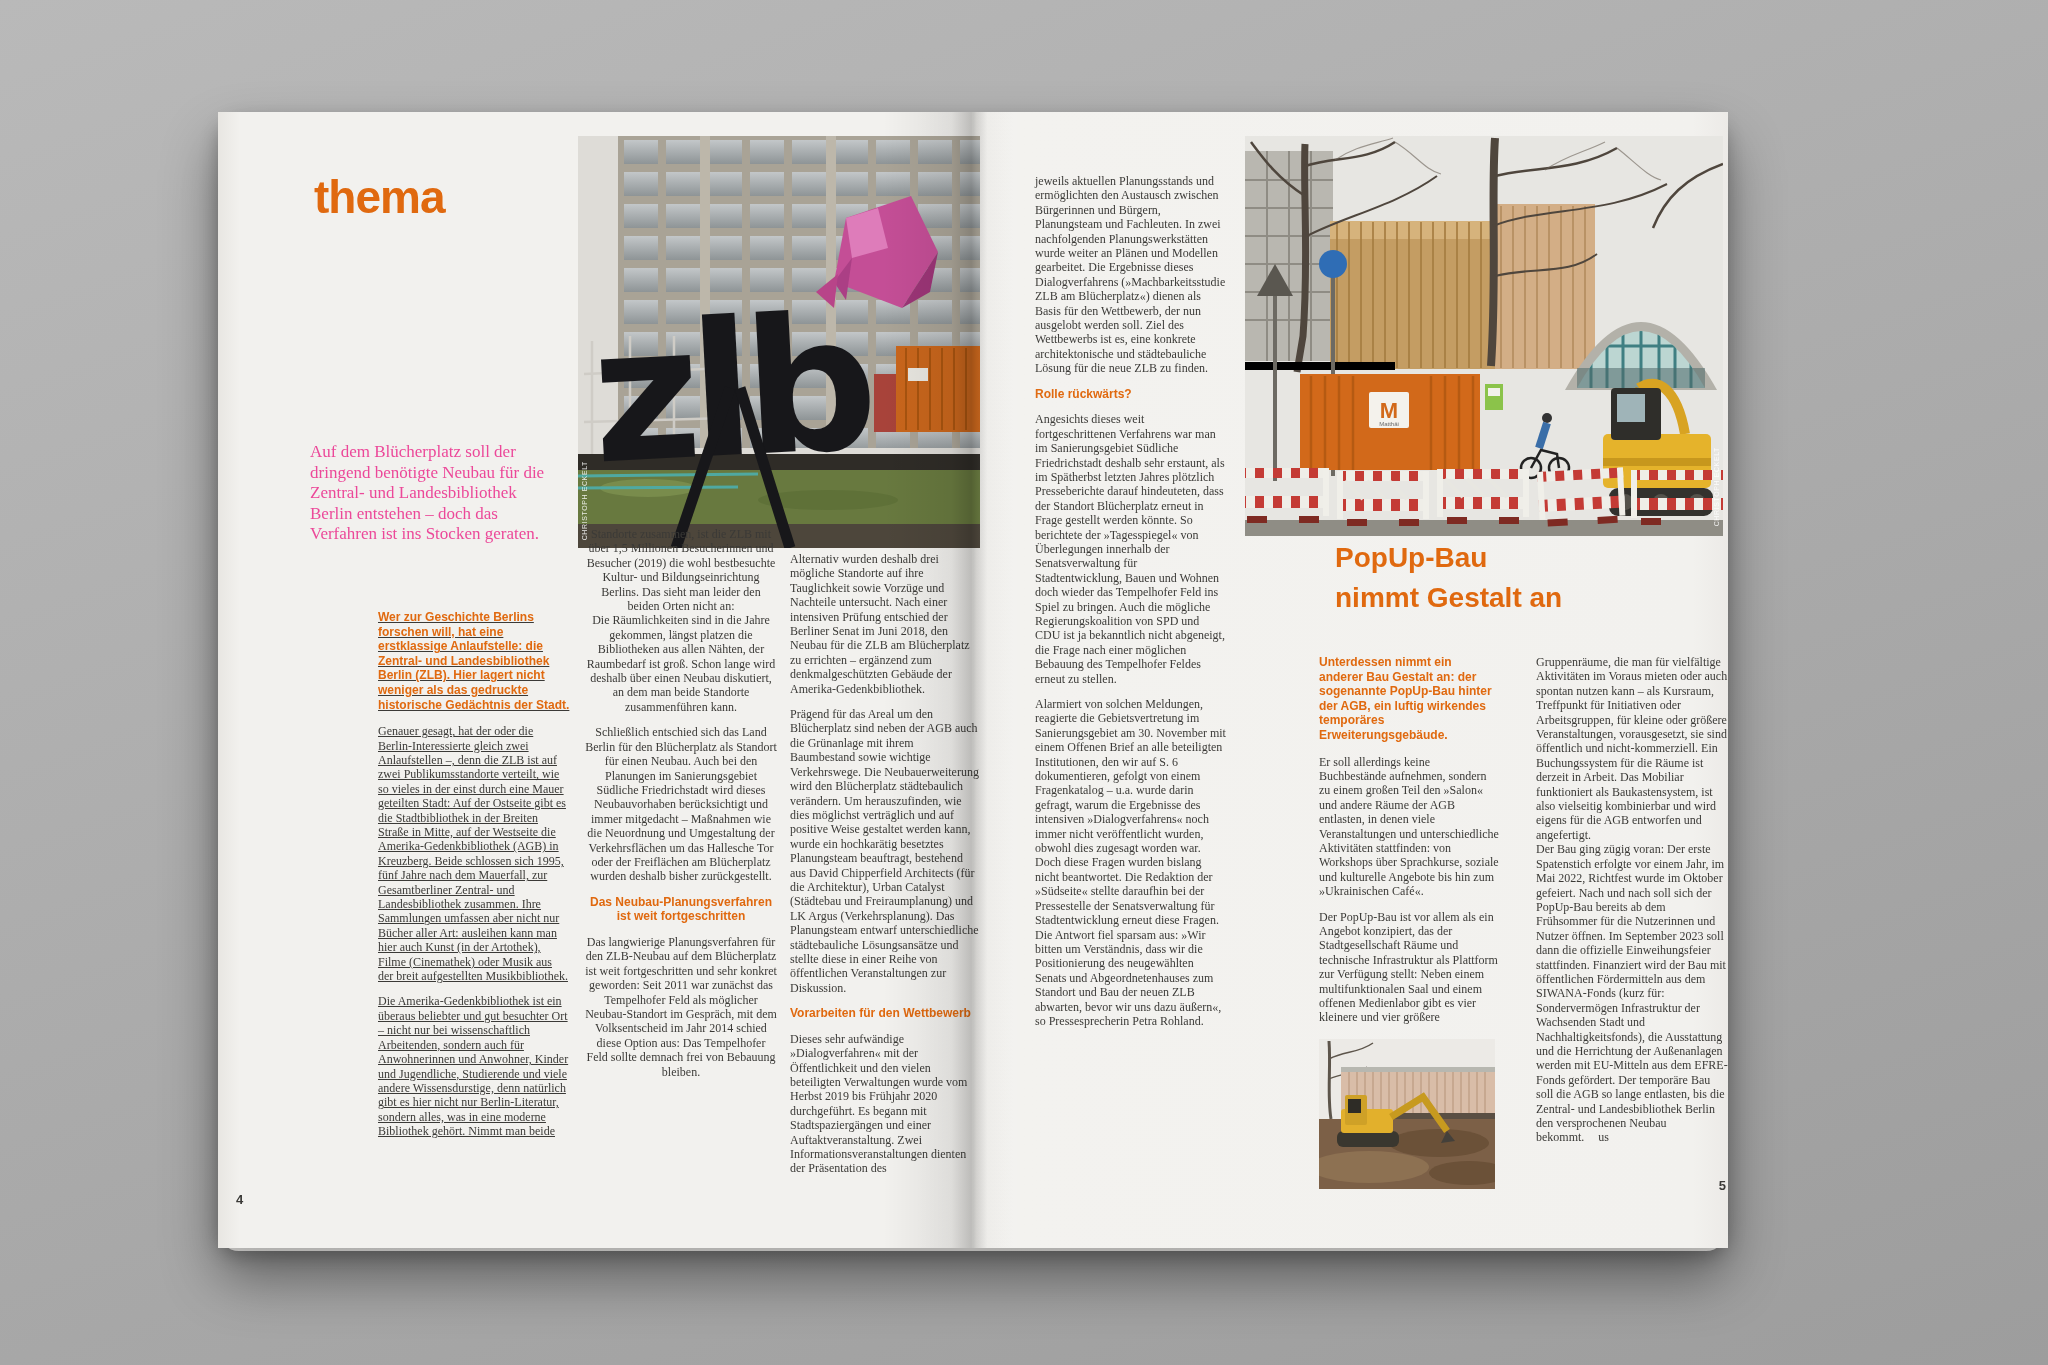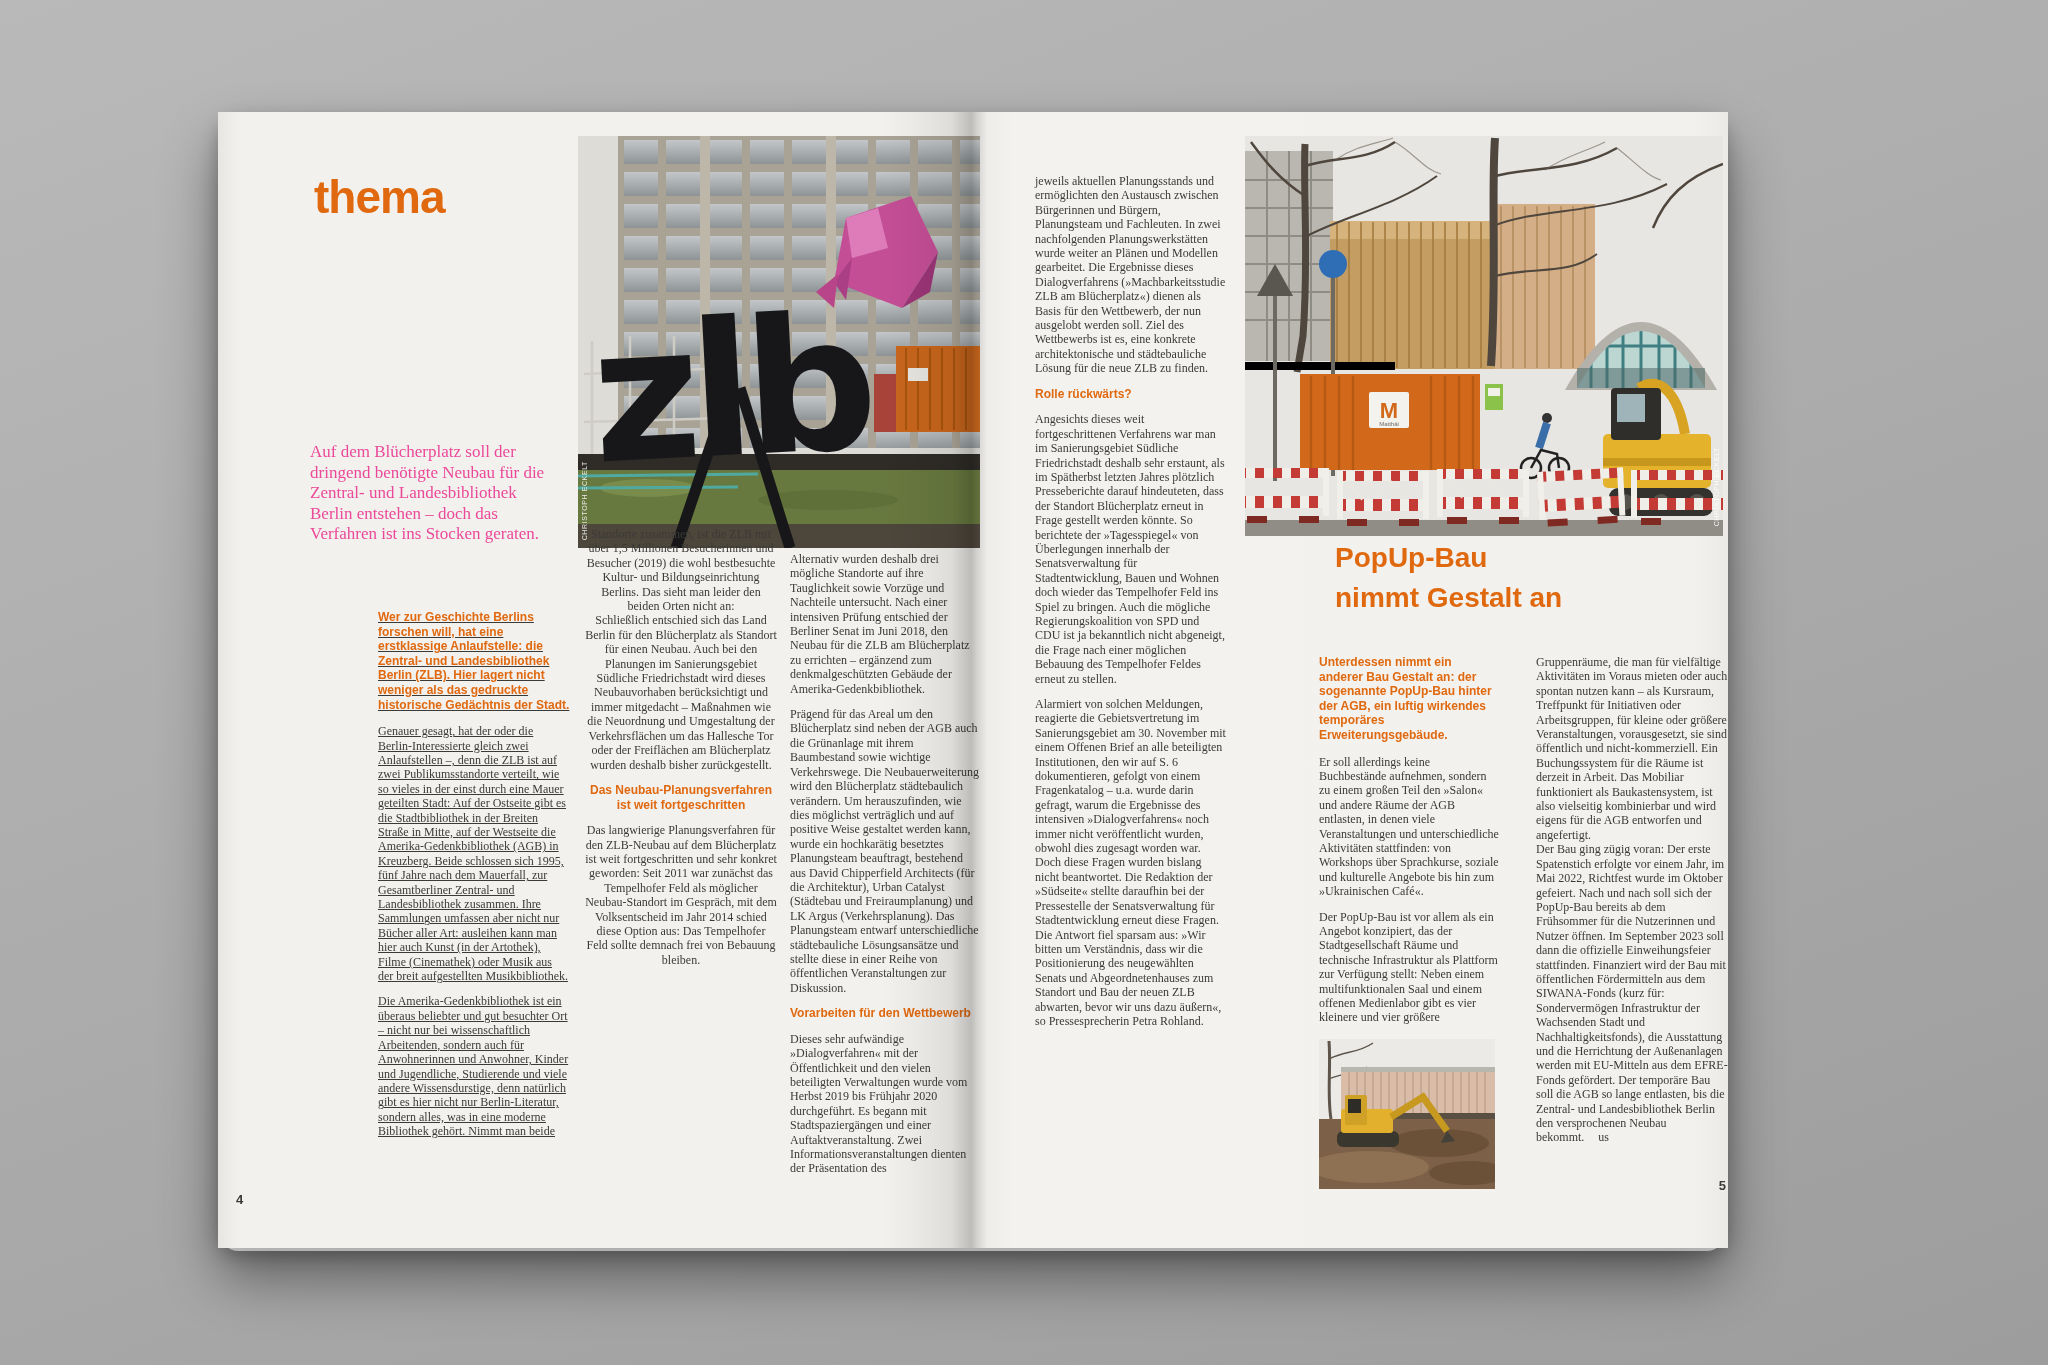--- a/index.html
+++ b/index.html
@@ -150,20 +150,21 @@
     <p class="intro">Auf dem Blücherplatz soll der dringend benötigte Neubau für die Zentral- und Landesbibliothek Berlin entstehen – doch das Verfahren ist ins Stocken geraten.</p>
 
     <div class="col col-a">
       <p class="lead">Wer zur Geschichte Berlins forschen will, hat eine erstklassige Anlaufstelle: die Zentral- und Landesbibliothek Berlin (ZLB). Hier lagert nicht weniger als das gedruckte historische Gedächtnis der Stadt.</p>
       <p>Genauer gesagt, hat der oder die Berlin-Interessierte gleich zwei Anlaufstellen –, denn die ZLB ist auf zwei Publikumsstandorte verteilt, wie so vieles in der einst durch eine Mauer geteilten Stadt: Auf der Ostseite gibt es die Stadtbibliothek in der Breiten Straße in Mitte, auf der Westseite die Amerika-Gedenkbibliothek (AGB) in Kreuzberg. Beide schlossen sich 1995, fünf Jahre nach dem Mauerfall, zur Gesamtberliner Zentral- und Landesbibliothek zusammen. Ihre Sammlungen umfassen aber nicht nur Bücher aller Art: ausleihen kann man hier auch Kunst (in der Artothek), Filme (Cinemathek) oder Musik aus der breit aufgestellten Musikbibliothek.</p>
       <p>Die Amerika-Gedenkbibliothek ist ein überaus beliebter und gut besuchter Ort – nicht nur bei wissenschaftlich Arbeitenden, sondern auch für Anwohnerinnen und Anwohner, Kinder und Jugendliche, Studierende und viele andere Wissensdurstige, denn natürlich gibt es hier nicht nur Berlin-Literatur, sondern alles, was in eine moderne Bibliothek gehört. Nimmt man beide</p>
     </div>
 
     <div class="col col-b">
       <p class="tight">Standorte zusammen, ist die ZLB mit über 1,5 Millionen Besucherinnen und Besucher (2019) die wohl bestbesuchte Kultur- und Bildungseinrichtung Berlins. Das sieht man leider den beiden Orten nicht an:</p>
+      <p>Die Räumlichkeiten sind in die Jahre gekommen, längst platzen die Bibliotheken aus allen Nähten, der Raumbedarf ist groß. Schon lange wird deshalb über einen Neubau diskutiert, an dem man beide Standorte zusammenführen kann.</p>
       <p>Schließlich entschied sich das Land Berlin für den Blücherplatz als Standort für einen Neubau. Auch bei den Planungen im Sanierungsgebiet Südliche Friedrichstadt wird dieses Neubauvorhaben berücksichtigt und immer mitgedacht – Maßnahmen wie die Neuordnung und Umgestaltung der Verkehrsflächen um das Hallesche Tor oder der Freiflächen am Blücherplatz wurden deshalb bisher zurückgestellt.</p>
       <p class="subhead">Das Neubau-Planungsverfahren ist weit fortgeschritten</p>
       <p>Das langwierige Planungsverfahren für den ZLB-Neubau auf dem Blücherplatz ist weit fortgeschritten und sehr konkret geworden: Seit 2011 war zunächst das Tempelhofer Feld als möglicher Neubau-Standort im Gespräch, mit dem Volksentscheid im Jahr 2014 schied diese Option aus: Das Tempelhofer Feld sollte demnach frei von Bebauung bleiben.</p>
     </div>
 
     <div class="col col-c">
       <p>Alternativ wurden deshalb drei mögliche Standorte auf ihre Tauglichkeit sowie Vorzüge und Nachteile untersucht. Nach einer intensiven Prüfung entschied der Berliner Senat im Juni 2018, den Neubau für die ZLB am Blücherplatz zu errichten – ergänzend zum denkmalgeschützten Gebäude der Amerika-Gedenkbibliothek.</p>
       <p>Prägend für das Areal um den Blücherplatz sind neben der AGB auch die Grünanlage mit ihrem Baumbestand sowie wichtige Verkehrswege. Die Neubauerweiterung wird den Blücherplatz städtebaulich verändern. Um herauszufinden, wie dies möglichst verträglich und auf positive Weise gestaltet werden kann, wurde ein hochkarätig besetztes Planungsteam beauftragt, bestehend aus David Chipperfield Architects (für die Architektur), Urban Catalyst (Städtebau und Freiraumplanung) und LK Argus (Verkehrsplanung). Das Planungsteam entwarf unterschiedliche städtebauliche Lösungsansätze und stellte diese in einer Reihe von öffentlichen Veranstaltungen zur Diskussion.</p>
       <p class="subhead">Vorarbeiten für den Wettbewerb</p>
       <p>Dieses sehr aufwändige »Dialogverfahren« mit der Öffentlichkeit und den vielen beteiligten Verwaltungen wurde vom Herbst 2019 bis Frühjahr 2020 durchgeführt. Es begann mit Stadtspaziergängen und einer Auftaktveranstaltung. Zwei Informationsveranstaltungen dienten der Präsentation des</p>

